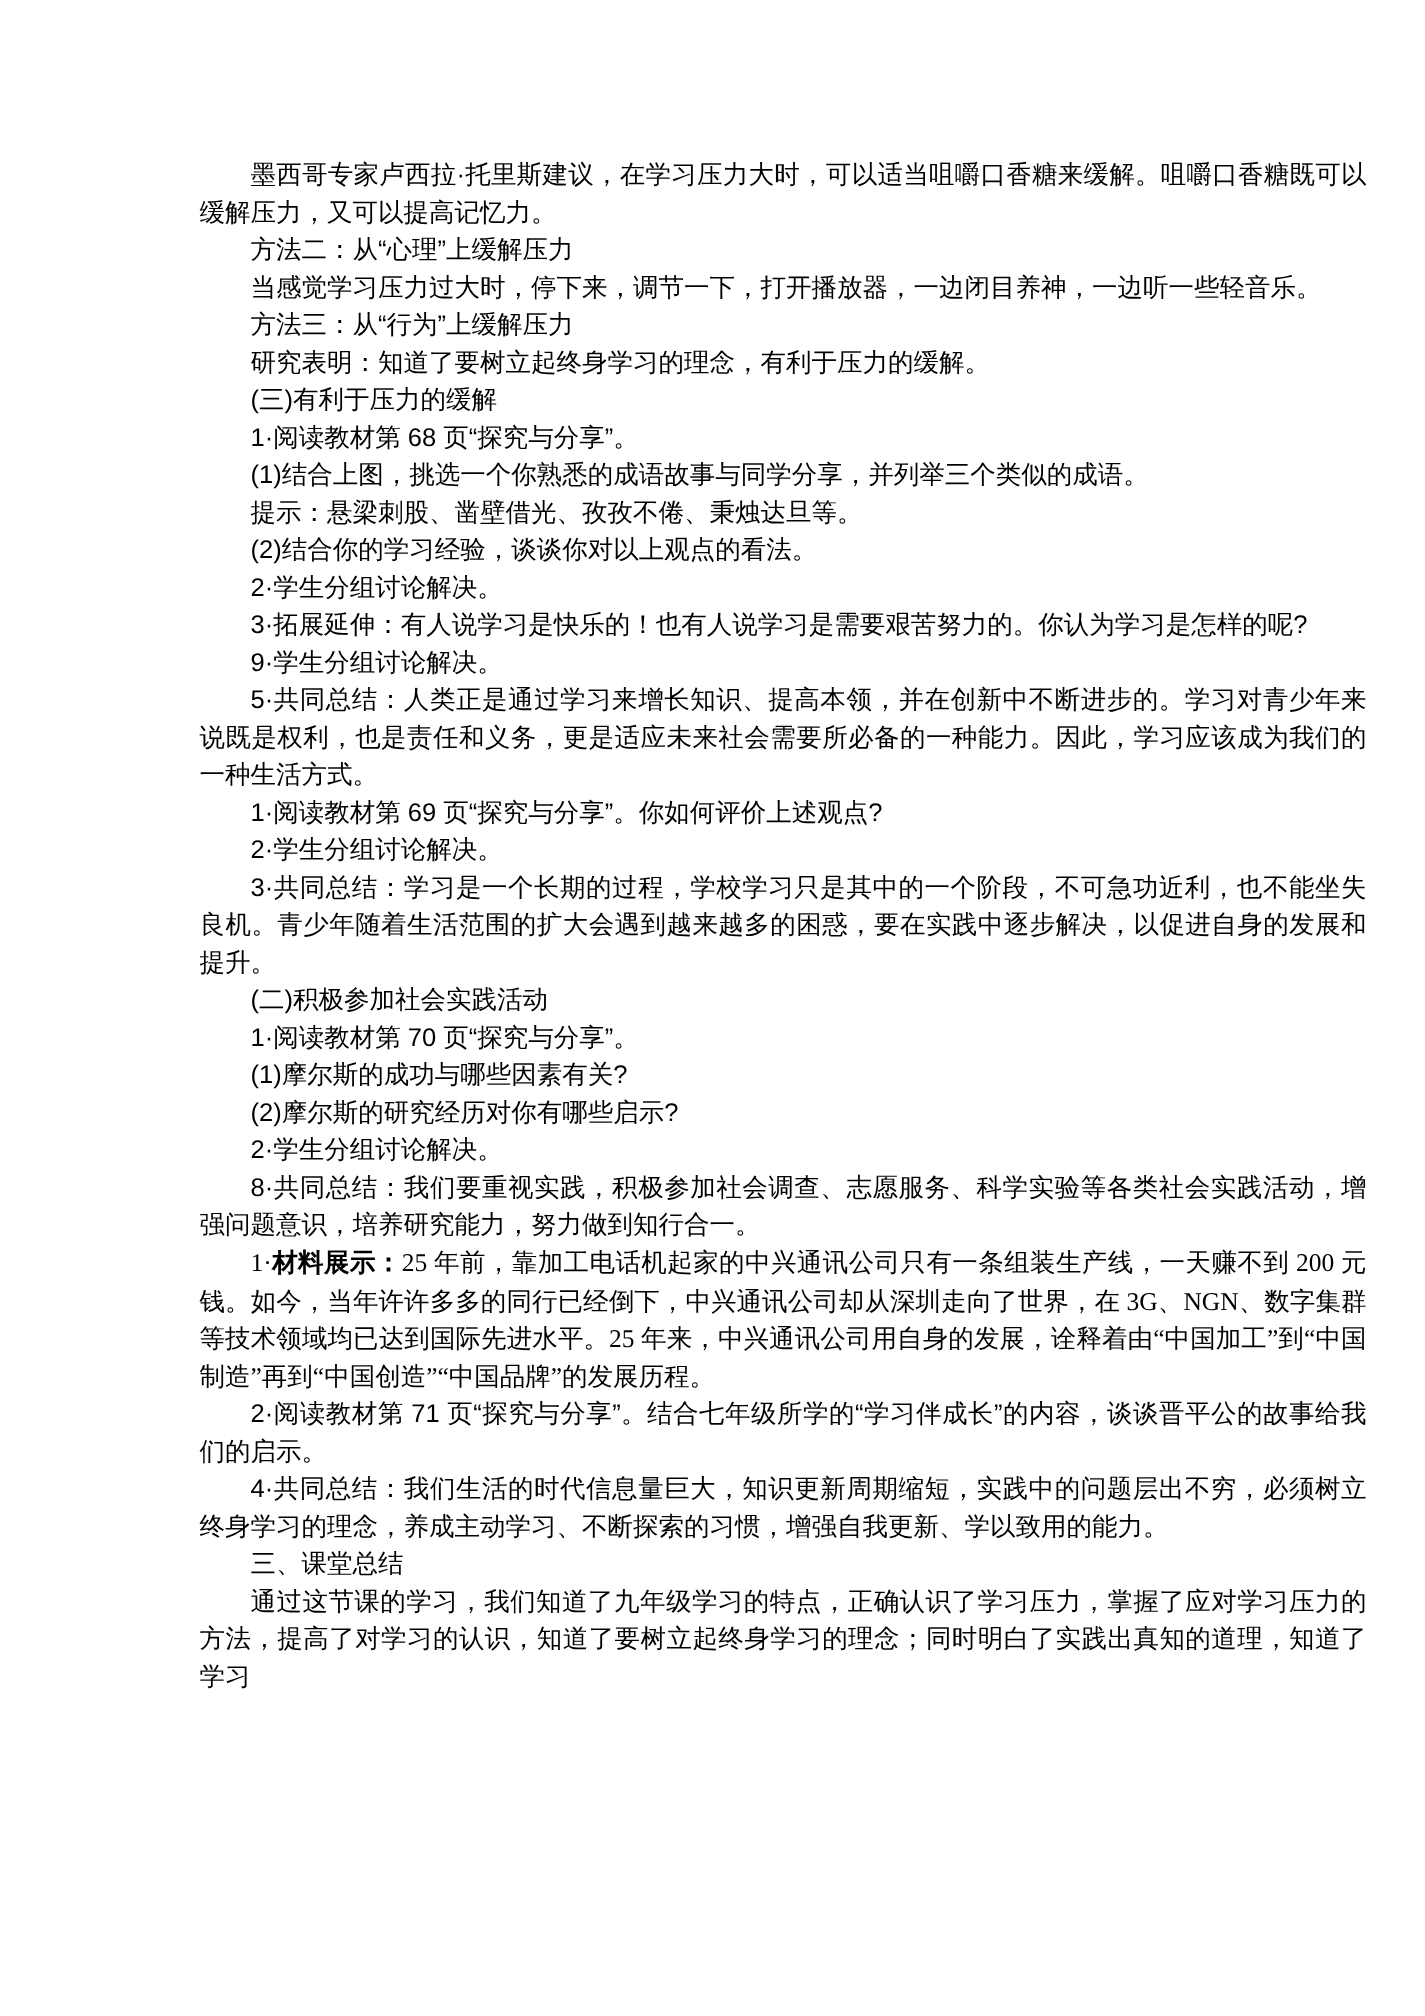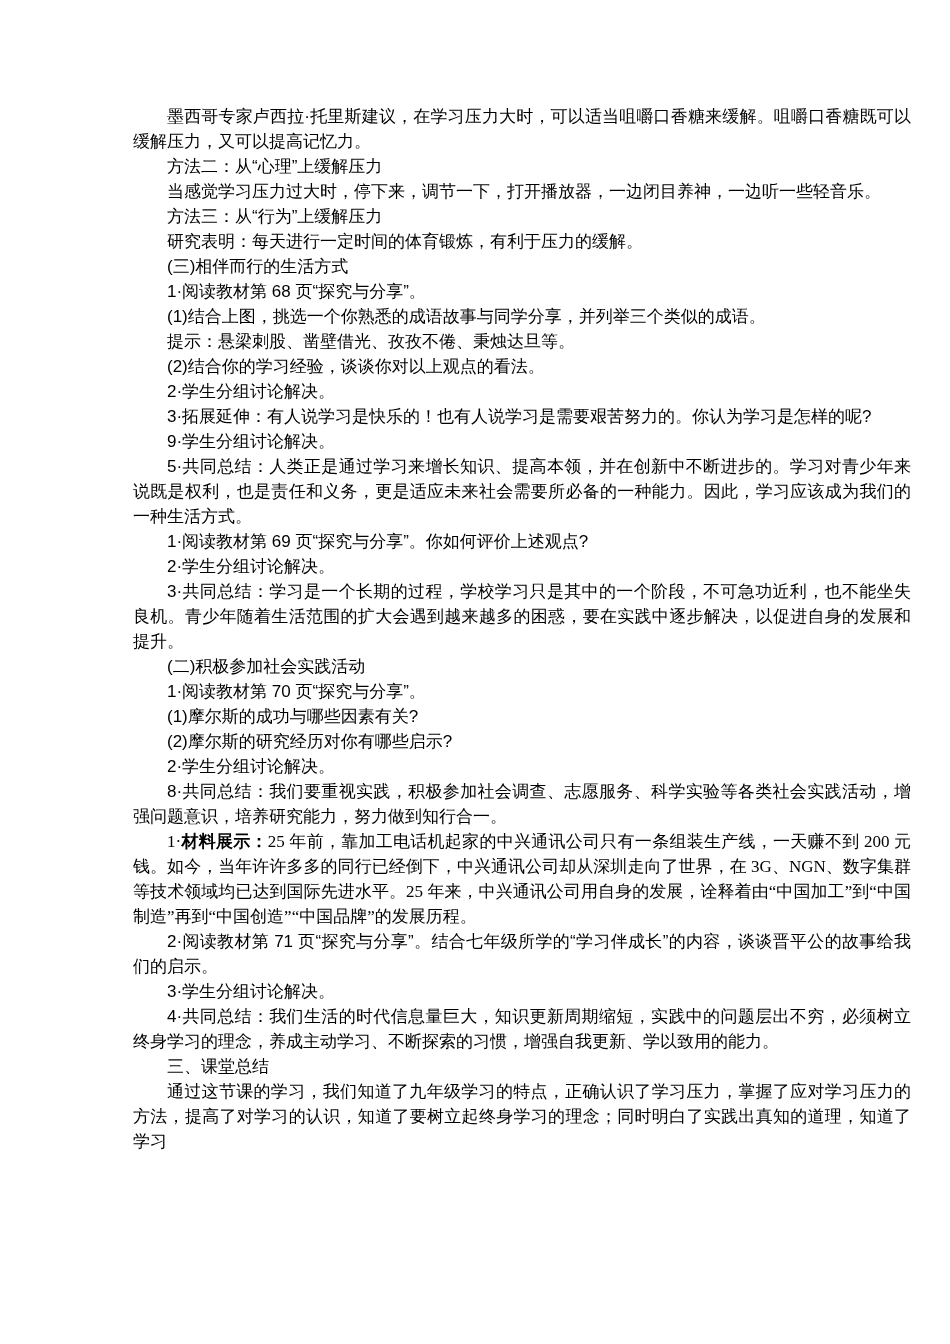--- a/index.html
+++ b/index.html
@@ -51,39 +51,38 @@
 </style>
 </head>
 <body>
 
 <div class="doc-page">
   <div class="doc-content">
       <p class="para"><span class="seg-hei">墨西哥专家卢西拉·托里斯建议，在学习压力大时，可以适当咀嚼口香糖来缓解。咀嚼口香糖既可以缓解压力，又可以提高记忆力。</span></p>
       <p class="para"><span class="seg-hei">方法二：从“心理”上缓解压力</span></p>
       <p class="para"><span class="seg-hei">当感觉学习压力过大时，停下来，调节一下，打开播放器，一边闭目养神，一边听一些轻音乐。</span></p>
       <p class="para"><span class="seg-hei">方法三：从“行为”上缓解压力</span></p>
-      <p class="para"><span class="seg-hei">研究表明：每天进行一定时间的体育锻炼，有利于压力的缓解。</span></p>
-      <p class="para"><span class="seg-hei">(三)相伴而行的生活方式</span></p>
+      <p class="para"><span class="seg-hei">研究表明：知道了要树立起终身学习的理念，有利于压力的缓解。</span></p>
+      <p class="para"><span class="seg-hei">(三)有利于压力的缓解</span></p>
       <p class="para"><span class="seg-hei">1·阅读教材第 68 页“探究与分享”。</span></p>
       <p class="para"><span class="seg-hei">(1)结合上图，挑选一个你熟悉的成语故事与同学分享，并列举三个类似的成语。</span></p>
       <p class="para"><span class="seg-hei">提示：</span><span class="seg-kai">悬梁刺股、凿壁借光、孜孜不倦、秉烛达旦等。</span></p>
       <p class="para"><span class="seg-hei">(2)结合你的学习经验，谈谈你对以上观点的看法。</span></p>
       <p class="para"><span class="seg-hei">2·学生分组讨论解决。</span></p>
       <p class="para"><span class="seg-hei">3·拓展延伸：有人说学习是快乐的！也有人说学习是需要艰苦努力的。你认为学习是怎样的呢?</span></p>
       <p class="para"><span class="seg-hei">9·学生分组讨论解决。</span></p>
       <p class="para"><span class="seg-hei">5·共同总结：人类正是通过学习来增长知识、提高本领，并在创新中不断进步的。学习对青少年来说既是权利，也是责任和义务，更是适应未来社会需要所必备的一种能力。因此，学习应该成为我们的一种生活方式。</span></p>
       <p class="para"><span class="seg-hei">1·阅读教材第 69 页“探究与分享”。你如何评价上述观点?</span></p>
       <p class="para"><span class="seg-hei">2·学生分组讨论解决。</span></p>
       <p class="para"><span class="seg-hei">3·共同总结：学习是一个长期的过程，学校学习只是其中的一个阶段，不可急功近利，也不能坐失良机。青少年随着生活范围的扩大会遇到越来越多的困惑，要在实践中逐步解决，以促进自身的发展和提升。</span></p>
       <p class="para"><span class="seg-hei">(二)积极参加社会实践活动</span></p>
       <p class="para"><span class="seg-hei">1·阅读教材第 70 页“探究与分享”。</span></p>
       <p class="para"><span class="seg-hei">(1)摩尔斯的成功与哪些因素有关?</span></p>
       <p class="para"><span class="seg-hei">(2)摩尔斯的研究经历对你有哪些启示?</span></p>
       <p class="para"><span class="seg-hei">2·学生分组讨论解决。</span></p>
       <p class="para"><span class="seg-hei">8·共同总结：我们要重视实践，积极参加社会调查、志愿服务、科学实验等各类社会实践活动，增强问题意识，培养研究能力，努力做到知行合一。</span></p>
       <p class="para"><span class="seg-kai">1·</span><span class="seg-kaiBold">材料展示：</span><span class="seg-kai">25 年前，靠加工电话机起家的中兴通讯公司只有一条组装生产线，一天赚不到 200 元钱。如今，当年许许多多的同行已经倒下，中兴通讯公司却从深圳走向了世界，在 3G、NGN、数字集群等技术领域均已达到国际先进水平。25 年来，中兴通讯公司用自身的发展，诠释着由“中国加工”到“中国制造”再到“中国创造”“中国品牌”的发展历程。</span></p>
       <p class="para"><span class="seg-hei">2·阅读教材第 71 页“探究与分享”。结合七年级所学的“学习伴成长”的内容，谈谈晋平公的故事给我们的启示。</span></p>
-      <p class="para"><span class="seg-hei">3·学生分组讨论解决。</span></p>
       <p class="para"><span class="seg-hei">4·共同总结：我们生活的时代信息量巨大，知识更新周期缩短，实践中的问题层出不穷，必须树立终身学习的理念，养成主动学习、不断探索的习惯，增强自我更新、学以致用的能力。</span></p>
       <p class="para"><span class="seg-hei">三、课堂总结</span></p>
       <p class="para"><span class="seg-hei">通过这节课的学习，我们知道了九年级学习的特点，正确认识了学习压力，掌握了应对学习压力的方法，提高了对学习的认识，知道了要树立起终身学习的理念；同时明白了实践出真知的道理，知道了学习</span></p>
     </div>
 </div>
 
 </body></html>

